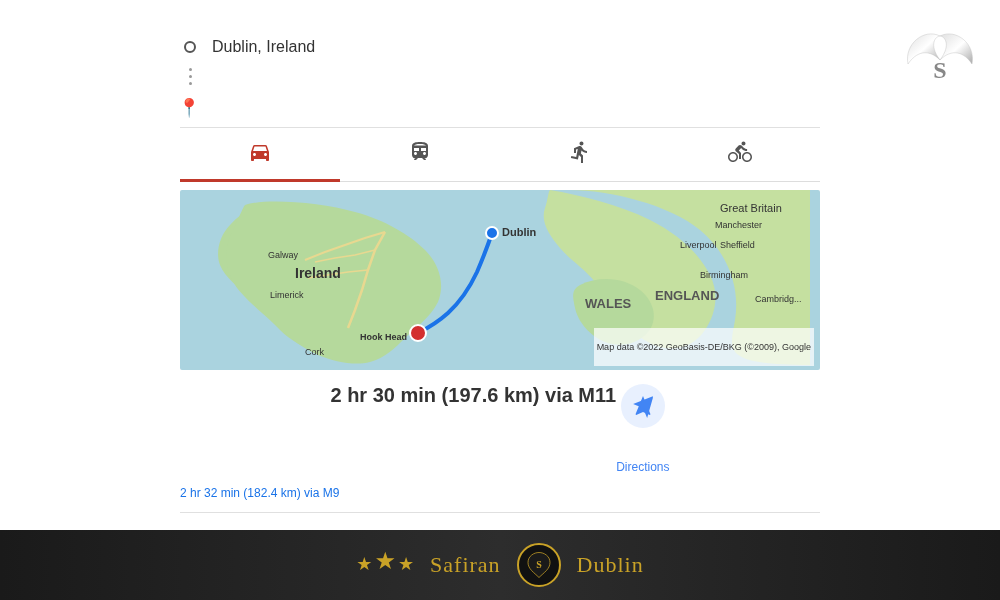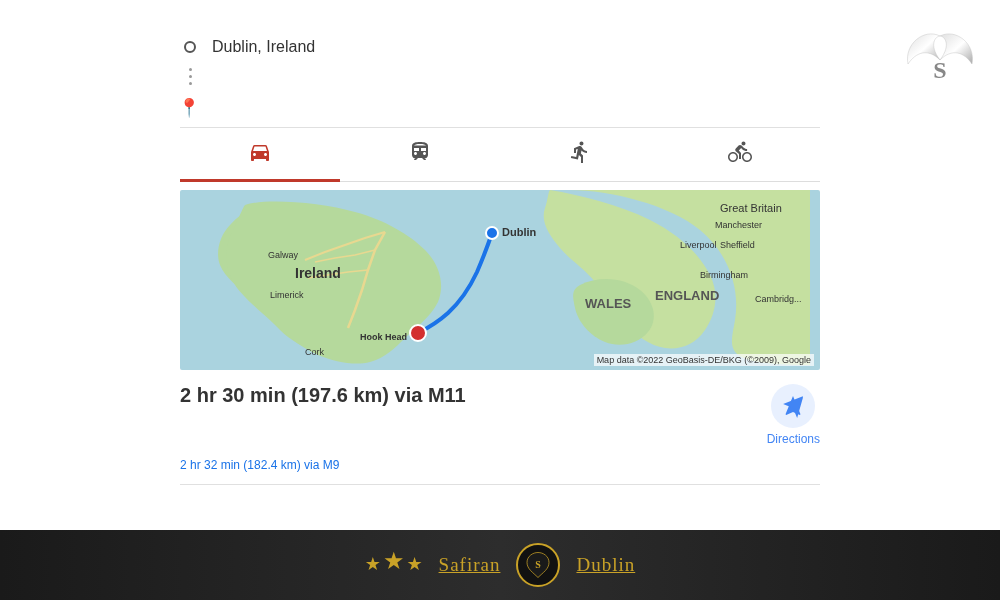--- a/index.html
+++ b/index.html
@@ -128,29 +128,29 @@
       height: 100%;
     }
 
     .map-attribution {
       position: absolute;
       bottom: 4px;
       right: 6px;
       font-size: 9px;
       color: #333;
       background: rgba(255,255,255,0.7);
-      padding: 1px 3px;
+      padding: 14px 3px;
     }
 
     
     .route-info {
       margin: 14px 180px 0 180px;
       display: flex;
       align-items: flex-start;
-      justify-content: space-between;
+      justify-content: center;
     }
 
     .primary-route {
       font-size: 20px;
       font-weight: bold;
       color: #333;
     }
 
     .directions-btn {
       display: flex;
@@ -166,20 +166,21 @@
       background: #e8f0fe;
       display: flex;
       align-items: center;
       justify-content: center;
       margin-bottom: 4px;
     }
 
     .directions-label {
       font-size: 12px;
       color: #4285f4;
+      margin-top: 28px;
     }
 
     .alt-route {
       margin: 12px 180px 0 180px;
       font-size: 12px;
       color: #1a73e8;
     }
 
     
     .divider {
@@ -224,25 +225,24 @@
     .star {
       color: #c9a227;
       font-size: 18px;
     }
 
     .star.big {
       font-size: 24px;
     }
 
     .bottom-text {
-      font-size: 19px;
+      font-size: 22px;
       color: #c9a227;
       font-family: 'Georgia', serif;
       letter-spacing: 1px;
-      text-decoration: underline;
     }
 
     
     .logo-top-right {
       position: absolute;
       top: 20px;
       right: 20px;
       width: 80px;
       height: 80px;
     }

